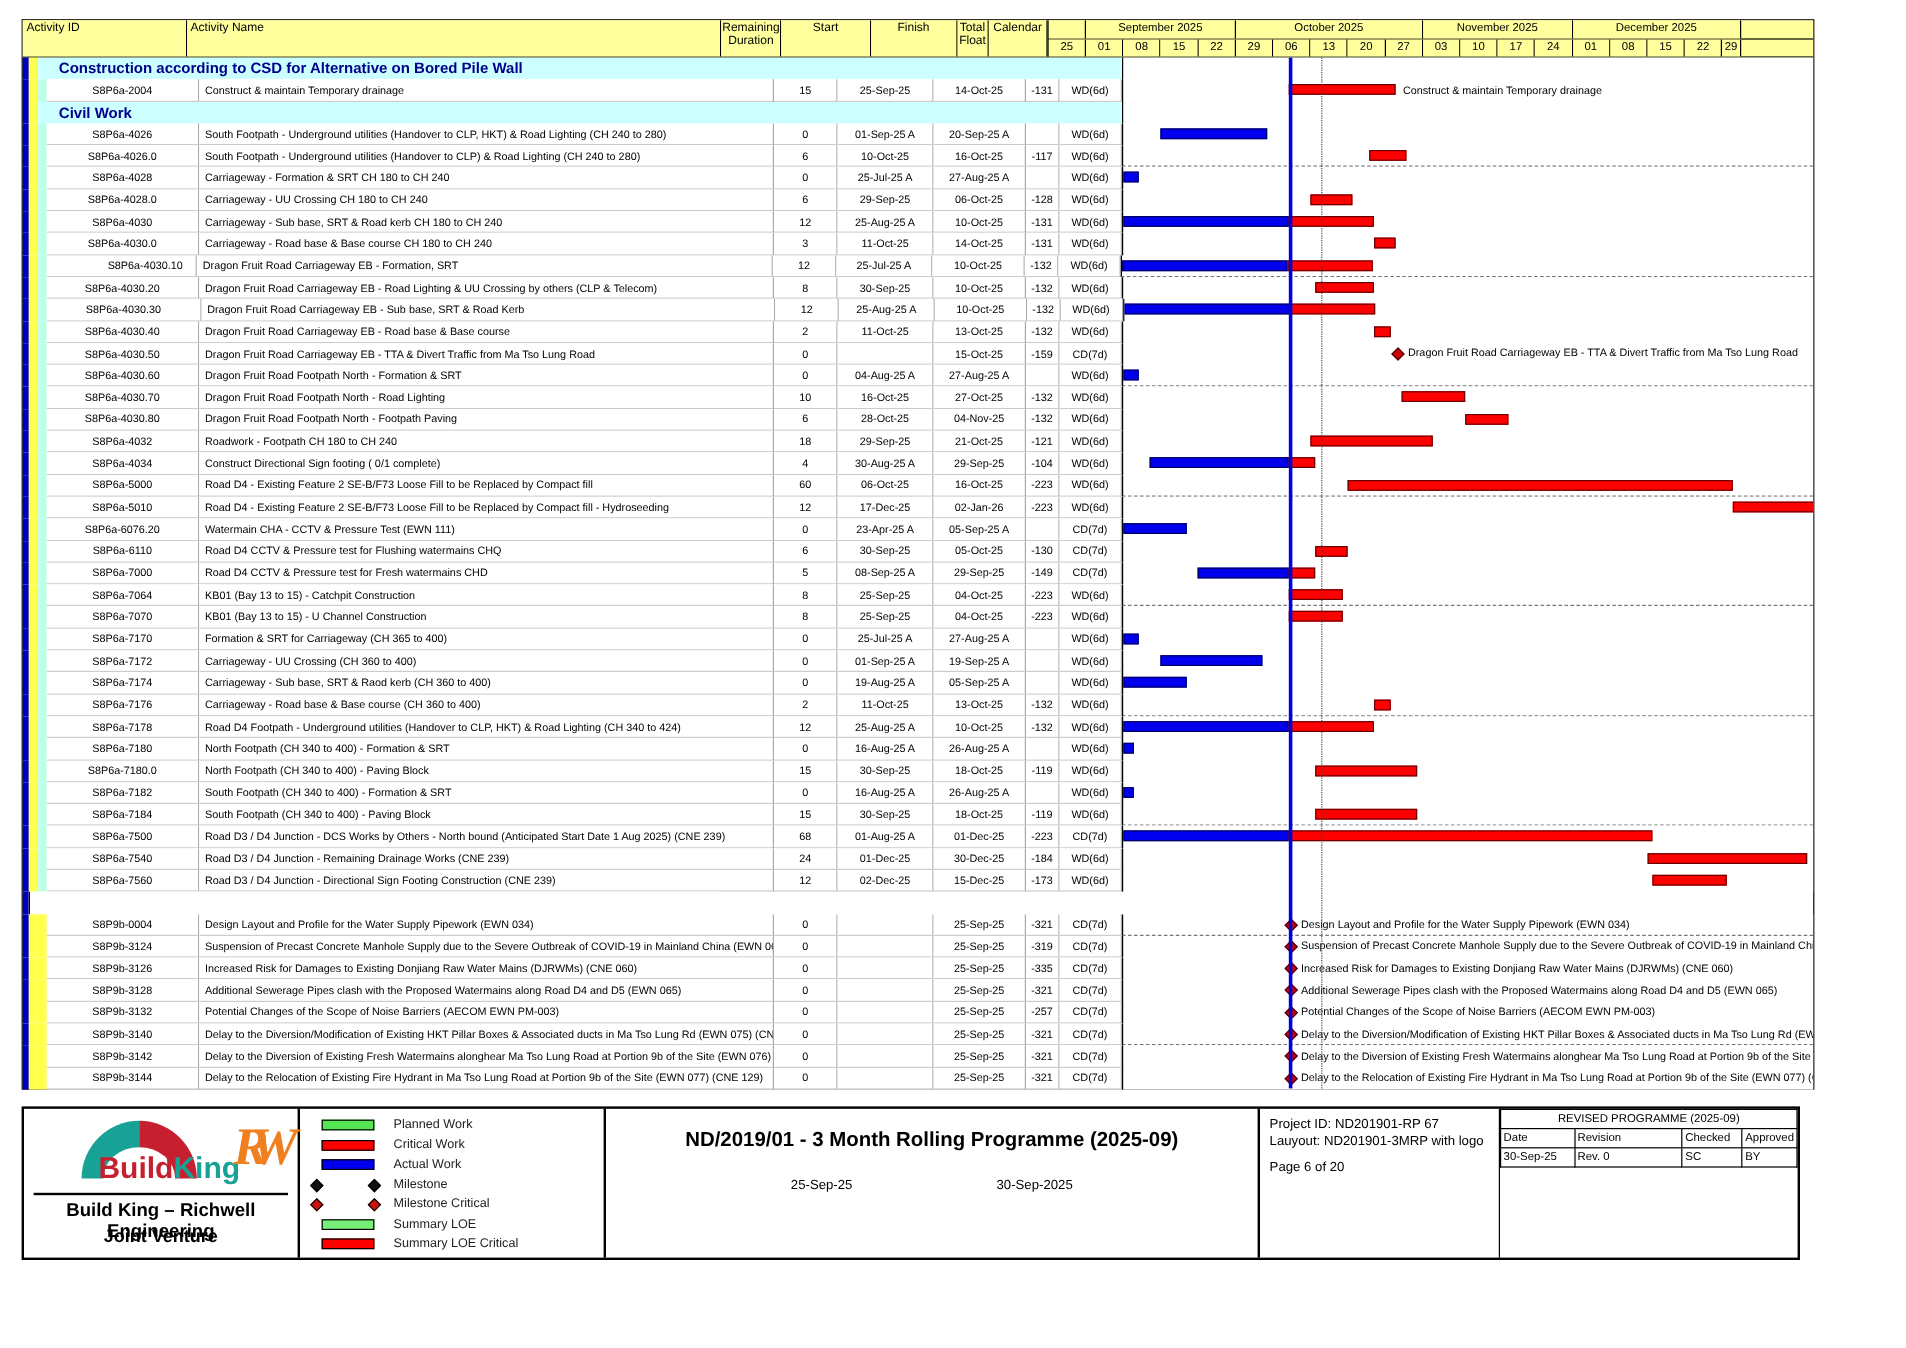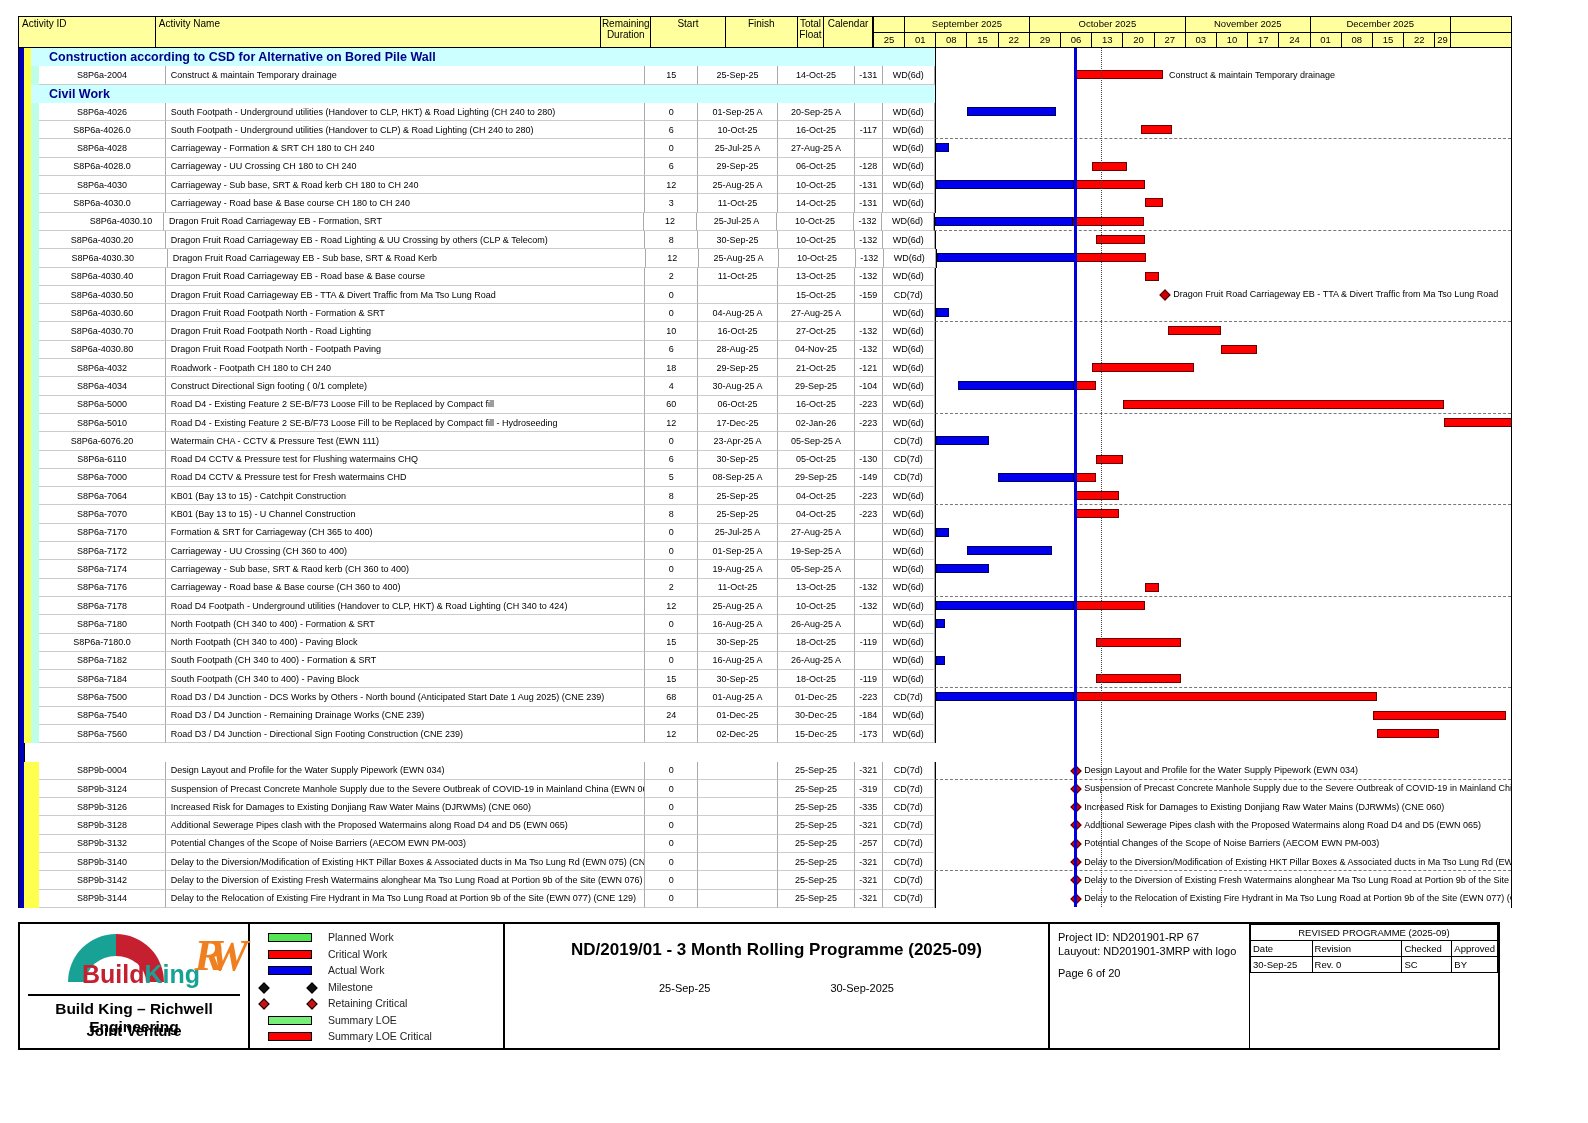--- a/index.html
+++ b/index.html
@@ -375,21 +375,21 @@
         </div>
         <div class="grow">
           <div class="stripes">
             <div class="s1"></div>
             <div class="s2"></div>
             <div class="s3"></div>
           </div>
           <div class="c num" style="width: 127px;">S8P6a-4030.80</div>
           <div class="c nm" style="width: 480px;">Dragon Fruit Road Footpath North - Footpath Paving</div>
           <div class="c num" style="width: 53px;">6</div>
-          <div class="c num" style="width: 80px;">28-Aug-25</div>
+          <div class="c num" style="width: 80px;">28-Oct-25</div>
           <div class="c num" style="width: 77px;">04-Nov-25</div>
           <div class="c num" style="width: 28px;">-132</div>
           <div class="c num" style="width: 52px;">WD(6d)</div>
           <div class="chart">
             <div class="bar red" style="left: 285.257px; width: 35.6571px;"></div>
           </div>
         </div>
         <div class="grow">
           <div class="stripes">
             <div class="s1"></div>
@@ -933,21 +933,21 @@
           <div class="leg-lbl">Actual Work</div>
         </div>
         <div class="leg-row">
           <div class="leg-dm" style="background: rgb(17, 17, 17); left: 2px;"></div>
           <div class="leg-dm" style="background: rgb(17, 17, 17); left: 50px;"></div>
           <div class="leg-lbl">Milestone</div>
         </div>
         <div class="leg-row">
           <div class="leg-dm" style="background: rgb(204, 17, 17); left: 2px;"></div>
           <div class="leg-dm" style="background: rgb(204, 17, 17); left: 50px;"></div>
-          <div class="leg-lbl">Retaining Critical</div>
+          <div class="leg-lbl">Milestone Critical</div>
         </div>
         <div class="leg-row">
           <div class="leg-chip" style="background: rgb(119, 238, 119);"></div>
           <div class="leg-lbl">Summary LOE</div>
         </div>
         <div class="leg-row">
           <div class="leg-chip" style="background: rgb(255, 0, 0);"></div>
           <div class="leg-lbl">Summary LOE Critical</div>
         </div>
       </div>

